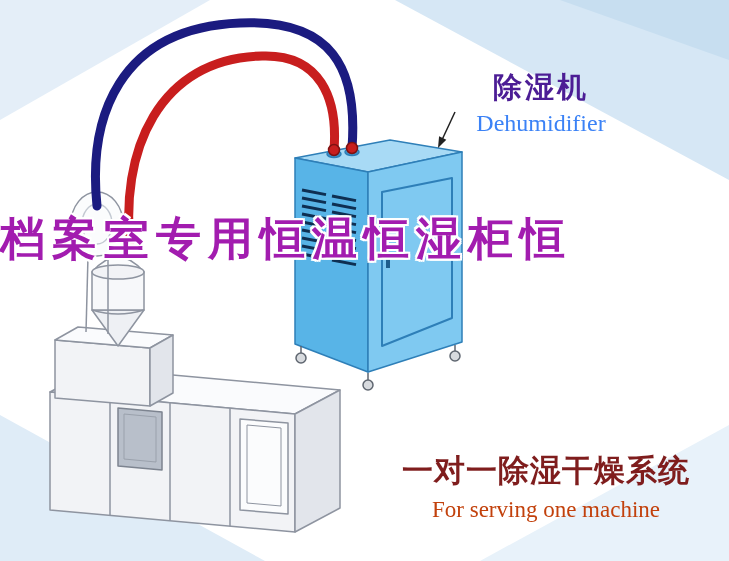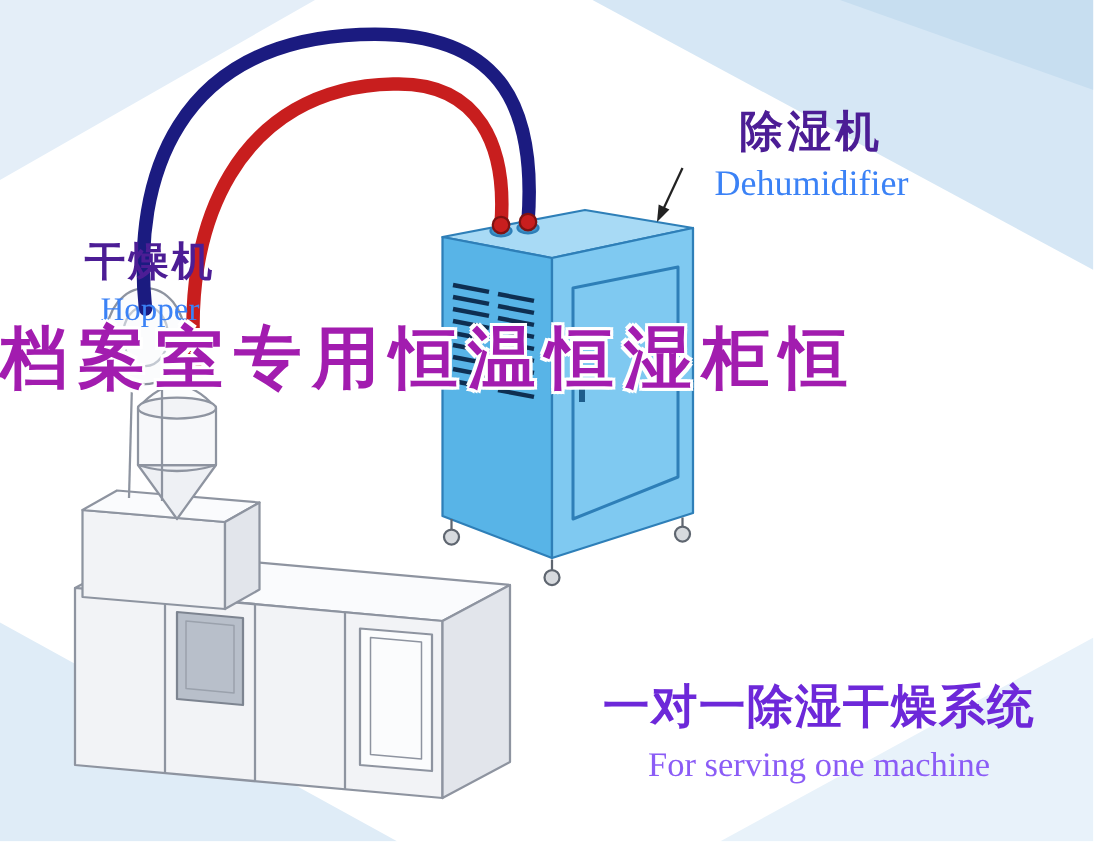--- a/index.html
+++ b/index.html
@@ -22,22 +22,22 @@
     position:absolute;left:0;right:0;top:214px;z-index:4;
     text-align:left;font-weight:bold;
     font-size:45px;line-height:49px;letter-spacing:7px;
     color:#a21caf;
     text-shadow:
       -2px -2px 0 #fff, 0 -2px 0 #fff, 2px -2px 0 #fff,
       -2px 0 0 #fff, 2px 0 0 #fff,
       -2px 2px 0 #fff, 0 2px 0 #fff, 2px 2px 0 #fff;
   }
   .system-label{position:absolute;left:396px;top:450px;width:300px;text-align:center;z-index:3;}
-  .system-label .cn{font-size:31px;font-weight:bold;color:#6d28d9;letter-spacing:1px;}
-  .system-label .en{font-family:"Liberation Serif",serif;font-size:23px;color:#8b5cf6;margin-top:5px;}
+  .system-label .cn{font-size:31px;font-weight:bold;color:#7f1d1d;letter-spacing:1px;}
+  .system-label .en{font-family:"Liberation Serif",serif;font-size:23px;color:#c2410c;margin-top:5px;}
 </style>
 </head>
 <body>
 
 <div class="stage">
 
   <svg class="art" width="729" height="561" viewBox="0 0 729 561" xmlns="http://www.w3.org/2000/svg">
 
     <g>
       <polygon points="0,0 210,0 0,120" fill="#e4eef8"></polygon>
@@ -118,24 +118,20 @@
           <circle cx="455" cy="356" r="5"></circle>
       </g>
     </g>
 
     <g>
       <line x1="455" y1="112" x2="441" y2="142" stroke="#222" stroke-width="1.5"></line>
       <polygon points="438,148 446.3,139.7 439.1,136.3" fill="#222"></polygon>
     </g>
   </svg>
 
-  <div class="label dryer-label">
-    <div class="cn">干燥机</div>
-    <div class="en">Hopper</div>
-  </div>
 
   <div class="label dehu-label">
     <div class="cn">除湿机</div>
     <div class="en">Dehumidifier</div>
   </div>
 
   <div class="headline">
     <div>档案室专用恒温恒湿柜恒</div>
   </div>
 

